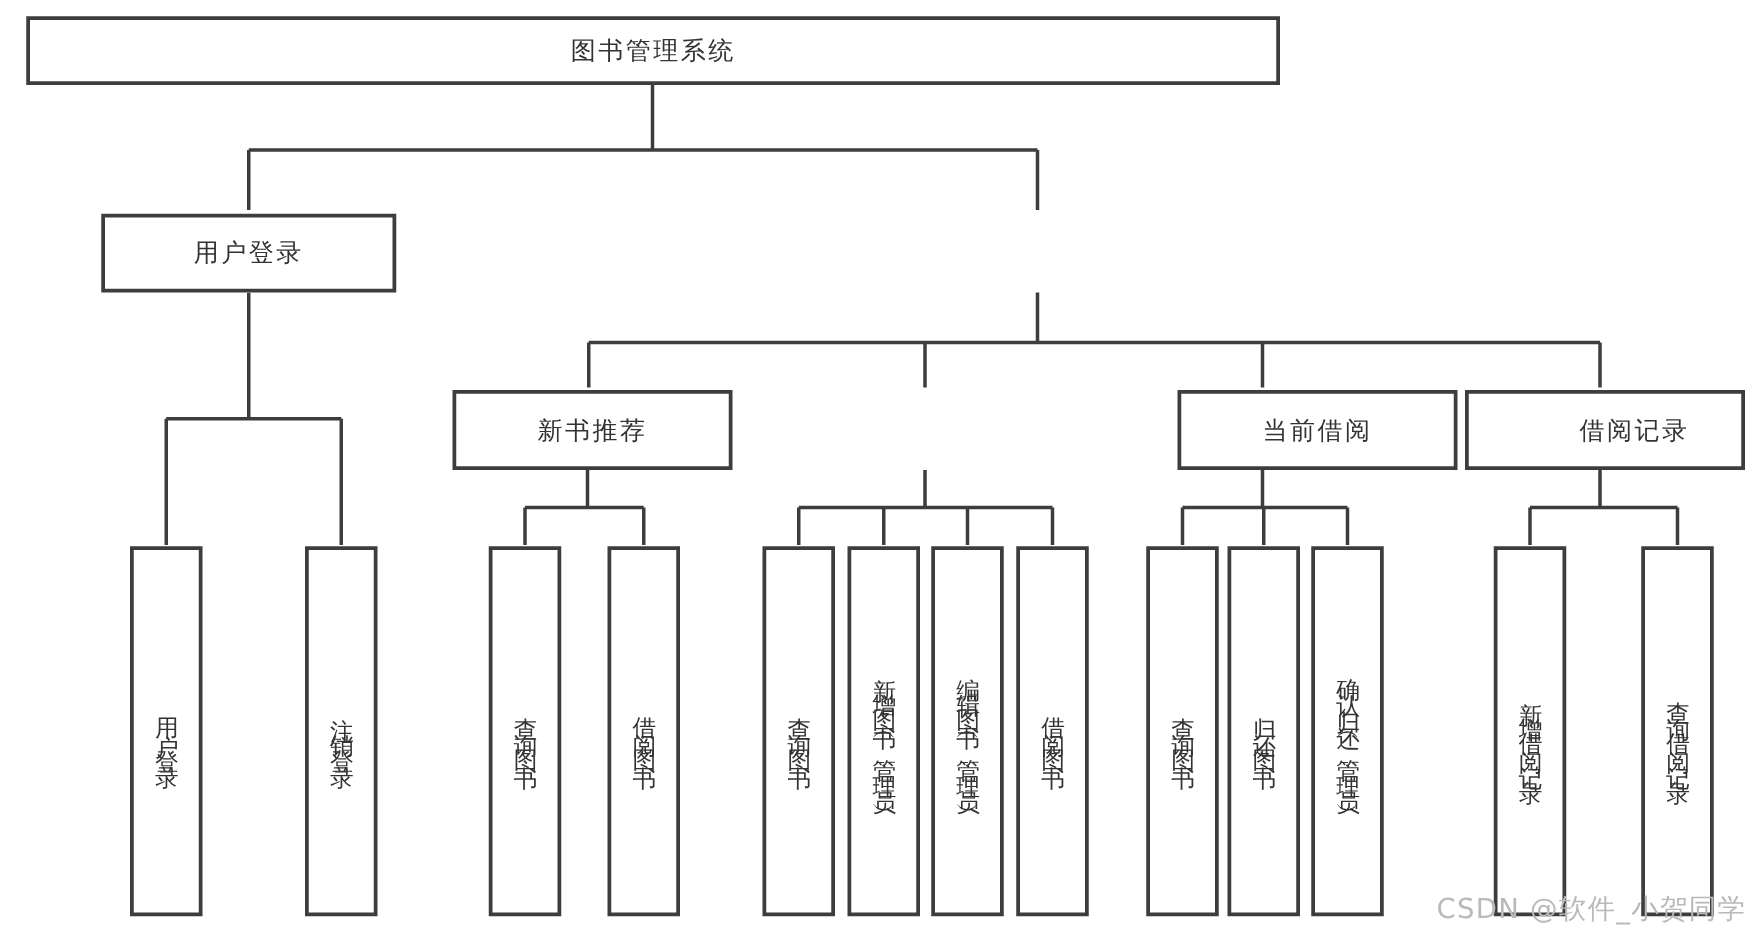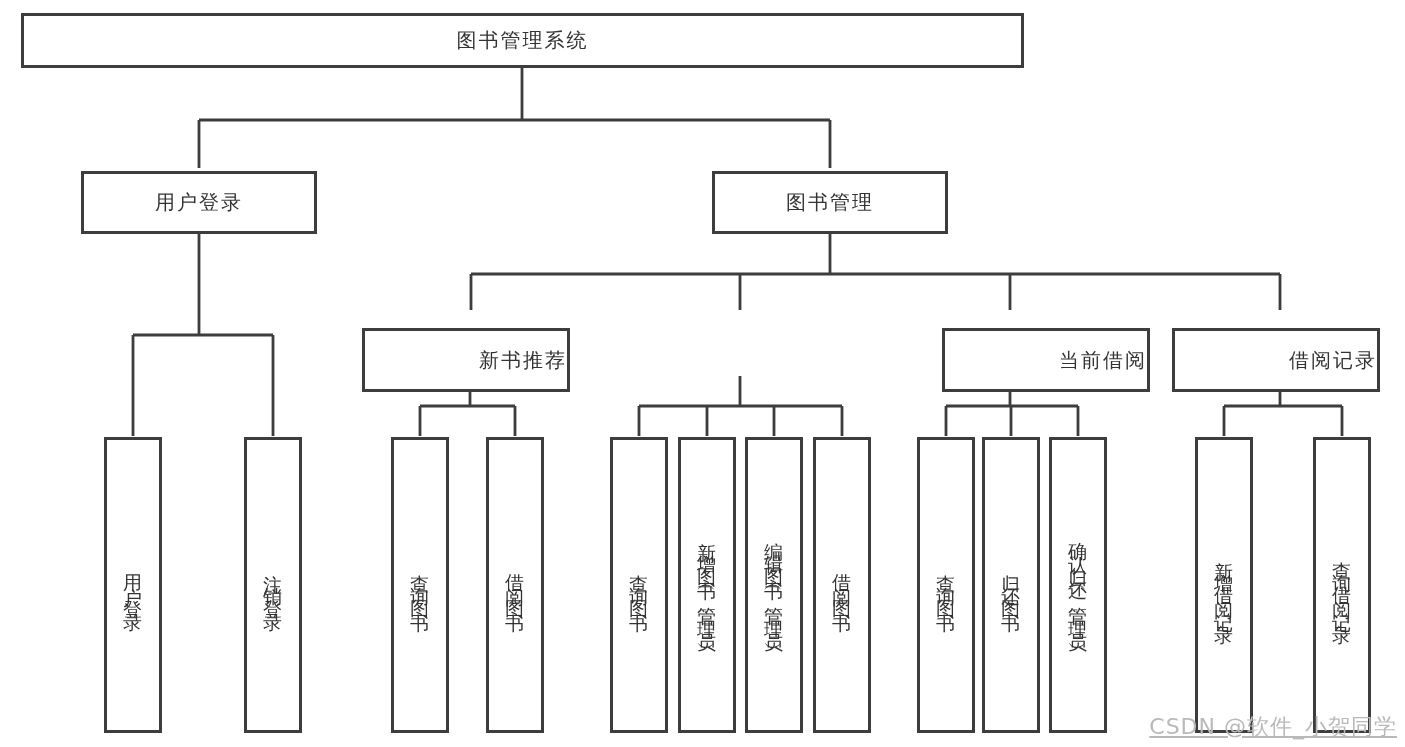--- a/index.html
+++ b/index.html
@@ -39,21 +39,21 @@
   }
   .h-label {
     font-size: 20px;
     letter-spacing: 2px;
     white-space: nowrap;
   }
   .root-box   { left: 21px;  top: 13px;  width: 1003px; height: 55px; }
   .l2-box     { top: 171px; height: 63px; width: 236px; }
   .l2-user    { left: 81px; }
   .l2-mgmt    { left: 712px; }
-  .l3-box     { top: 328px; height: 64px; width: 208px; font-size: 20px; justify-content: flex-end; }
+  .l3-box     { top: 312px; height: 64px; width: 224px; font-size: 20px; }
   .l3-1 { left: 362px; }
   .l3-2 { left: 632px; }
   .l3-3 { left: 902px; margin-left: 40px; }
   .l3-4 { left: 1172px; padding-left: 47px; }
   .leaf {
     top: 437px;
     height: 296px;
     width: 58px;
     writing-mode: vertical-rl;
     text-orientation: mixed;
@@ -77,21 +77,20 @@
   .leaf-13 { left: 1313px; }
   .watermark {
     position: absolute;
     right: 8px;
     top: 712px;
     font-size: 22px;
     color: #b9b9b9;
     letter-spacing: 1px;
     white-space: nowrap;
     z-index: 5;
-    text-decoration: underline;
   }
 </style>
 </head>
 <body>
 
 <div id="canvas">
 
   <svg id="connector-svg" viewBox="0 0 1405 747" xmlns="http://www.w3.org/2000/svg">
     <defs>
       <marker id="arrow" viewBox="0 0 10 10" refX="9.5" refY="5" markerWidth="7" markerHeight="5.6" orient="auto">
@@ -154,23 +153,20 @@
     </g>
   </svg>
 
   <div class="box root-box">
     <span class="h-label">图书管理系统</span>
   </div>
 
   <div class="box l2-box l2-user">
     <span class="h-label">用户登录</span>
   </div>
-  <div class="box l2-box l2-mgmt">
-    <span class="h-label">图书管理</span>
-  </div>
 
   <div class="box l3-box l3-1">
     <span class="h-label">新书推荐</span>
   </div>
   <div class="box l3-box l3-3">
     <span class="h-label">当前借阅</span>
   </div>
   <div class="box l3-box l3-4">
     <span class="h-label">借阅记录</span>
   </div>

